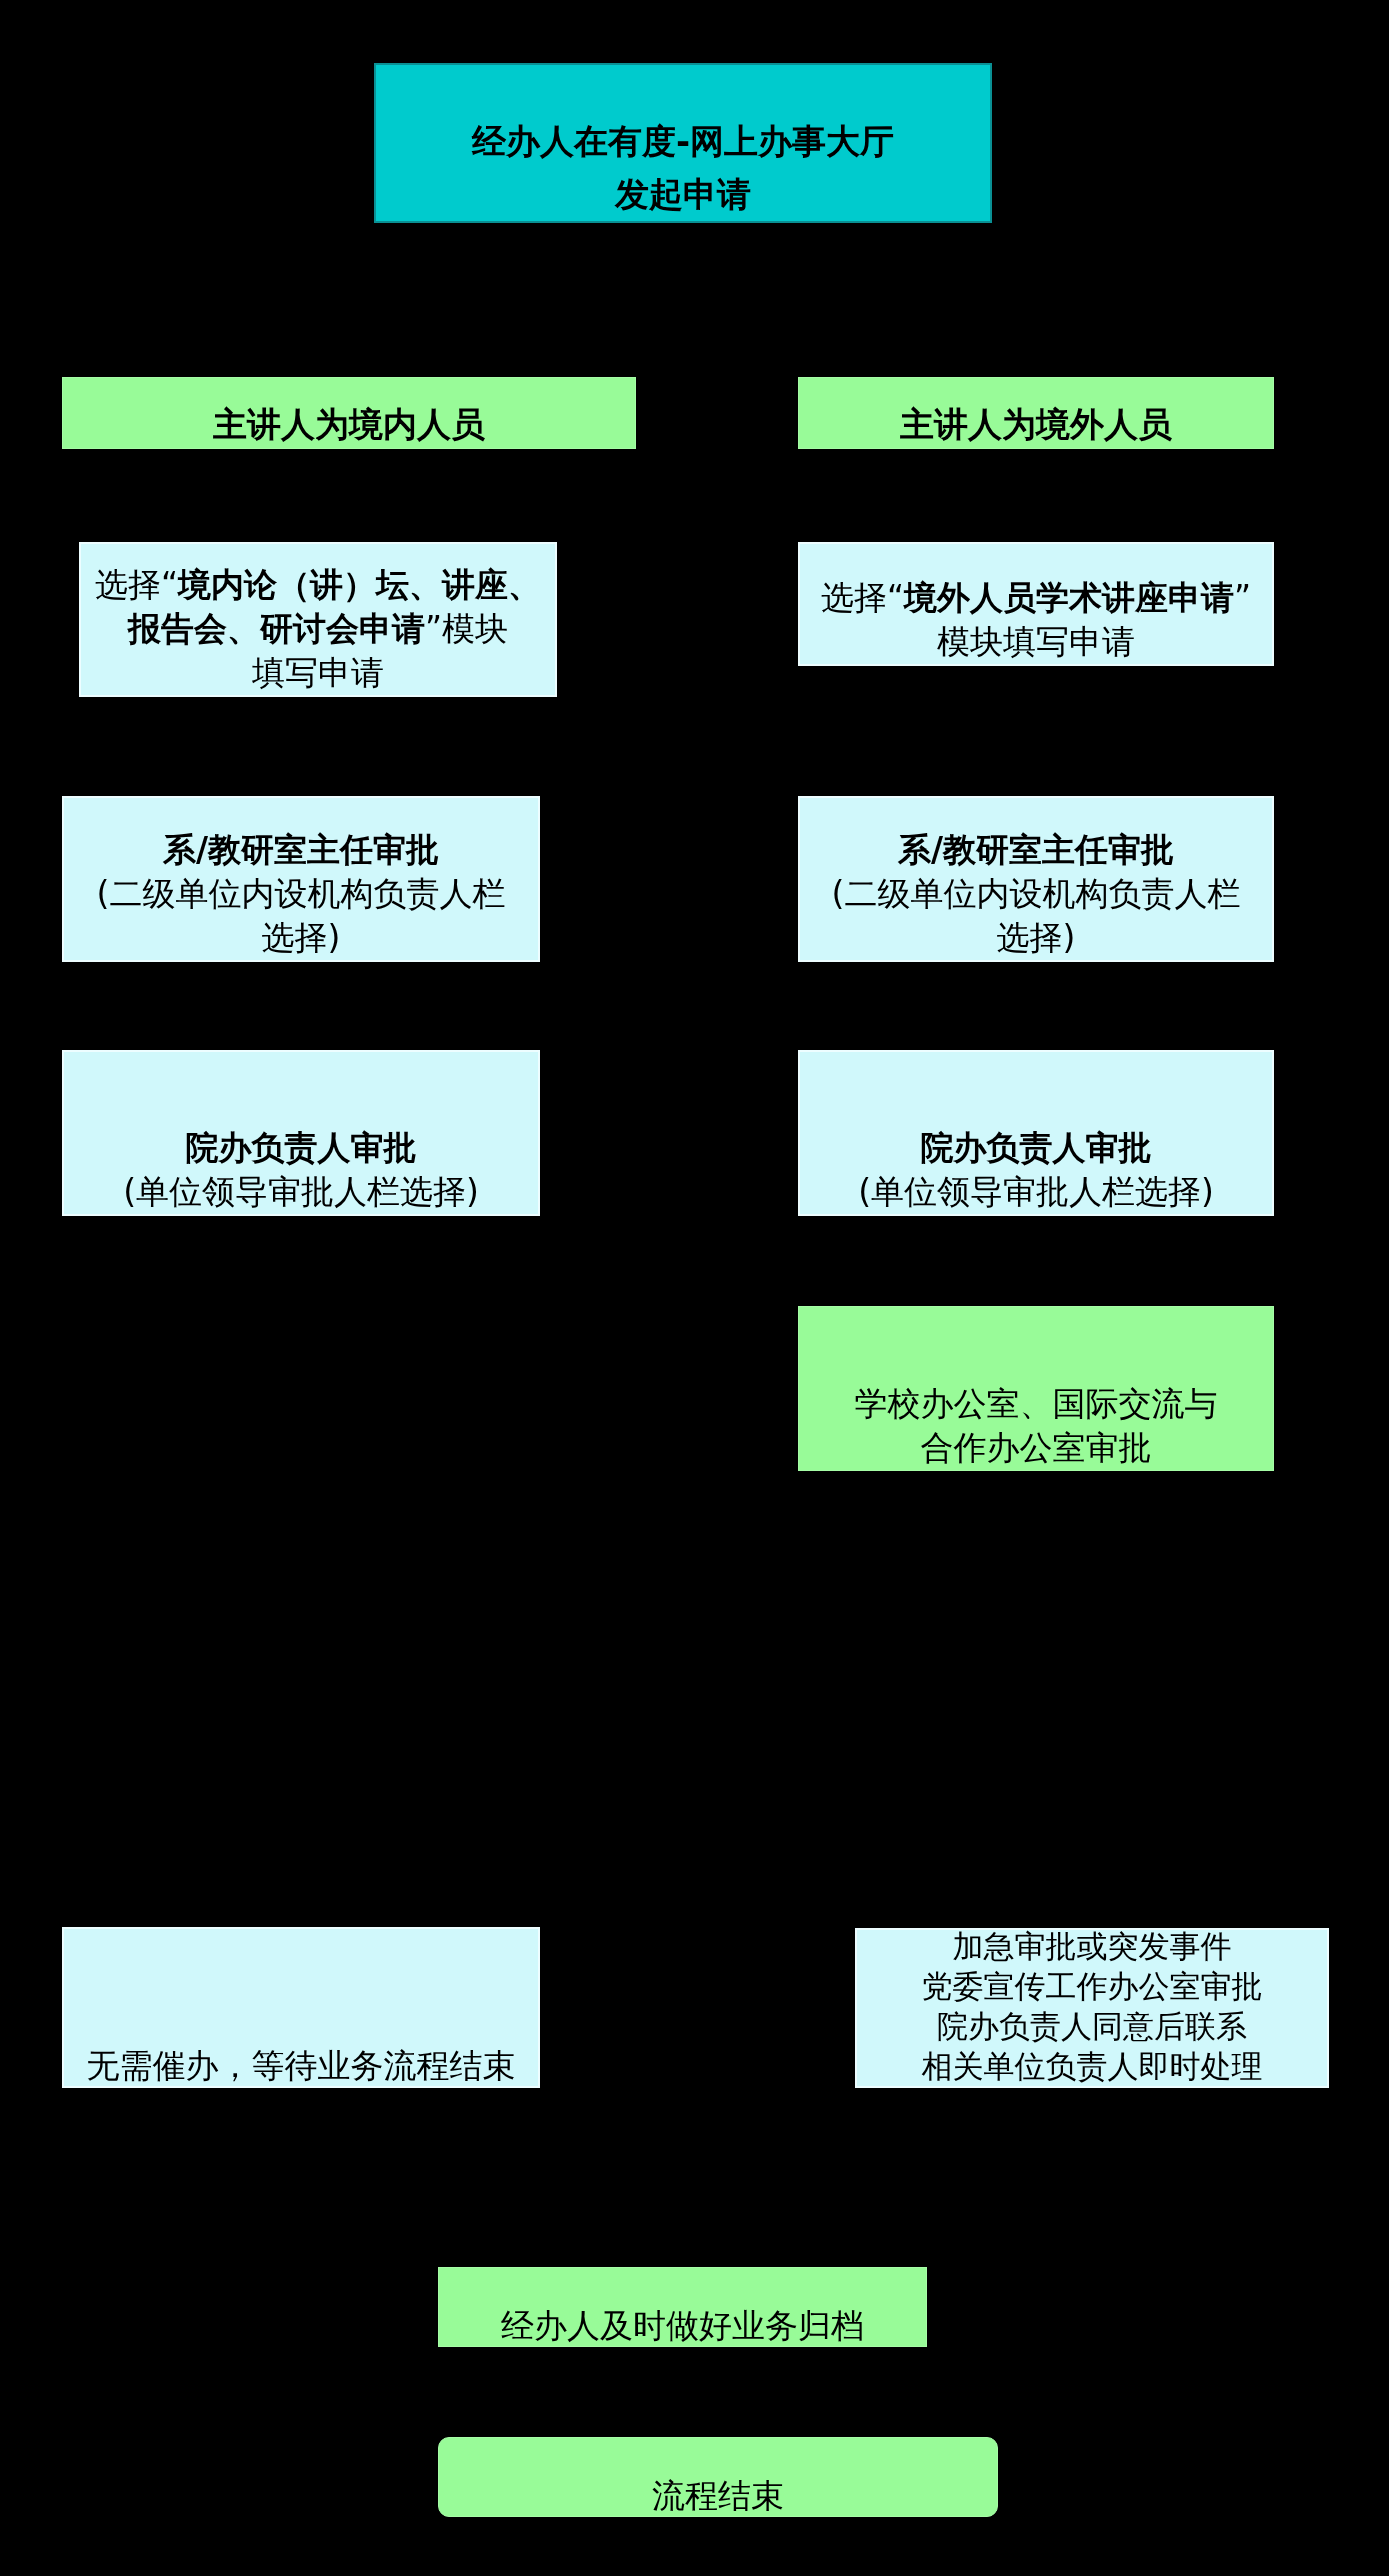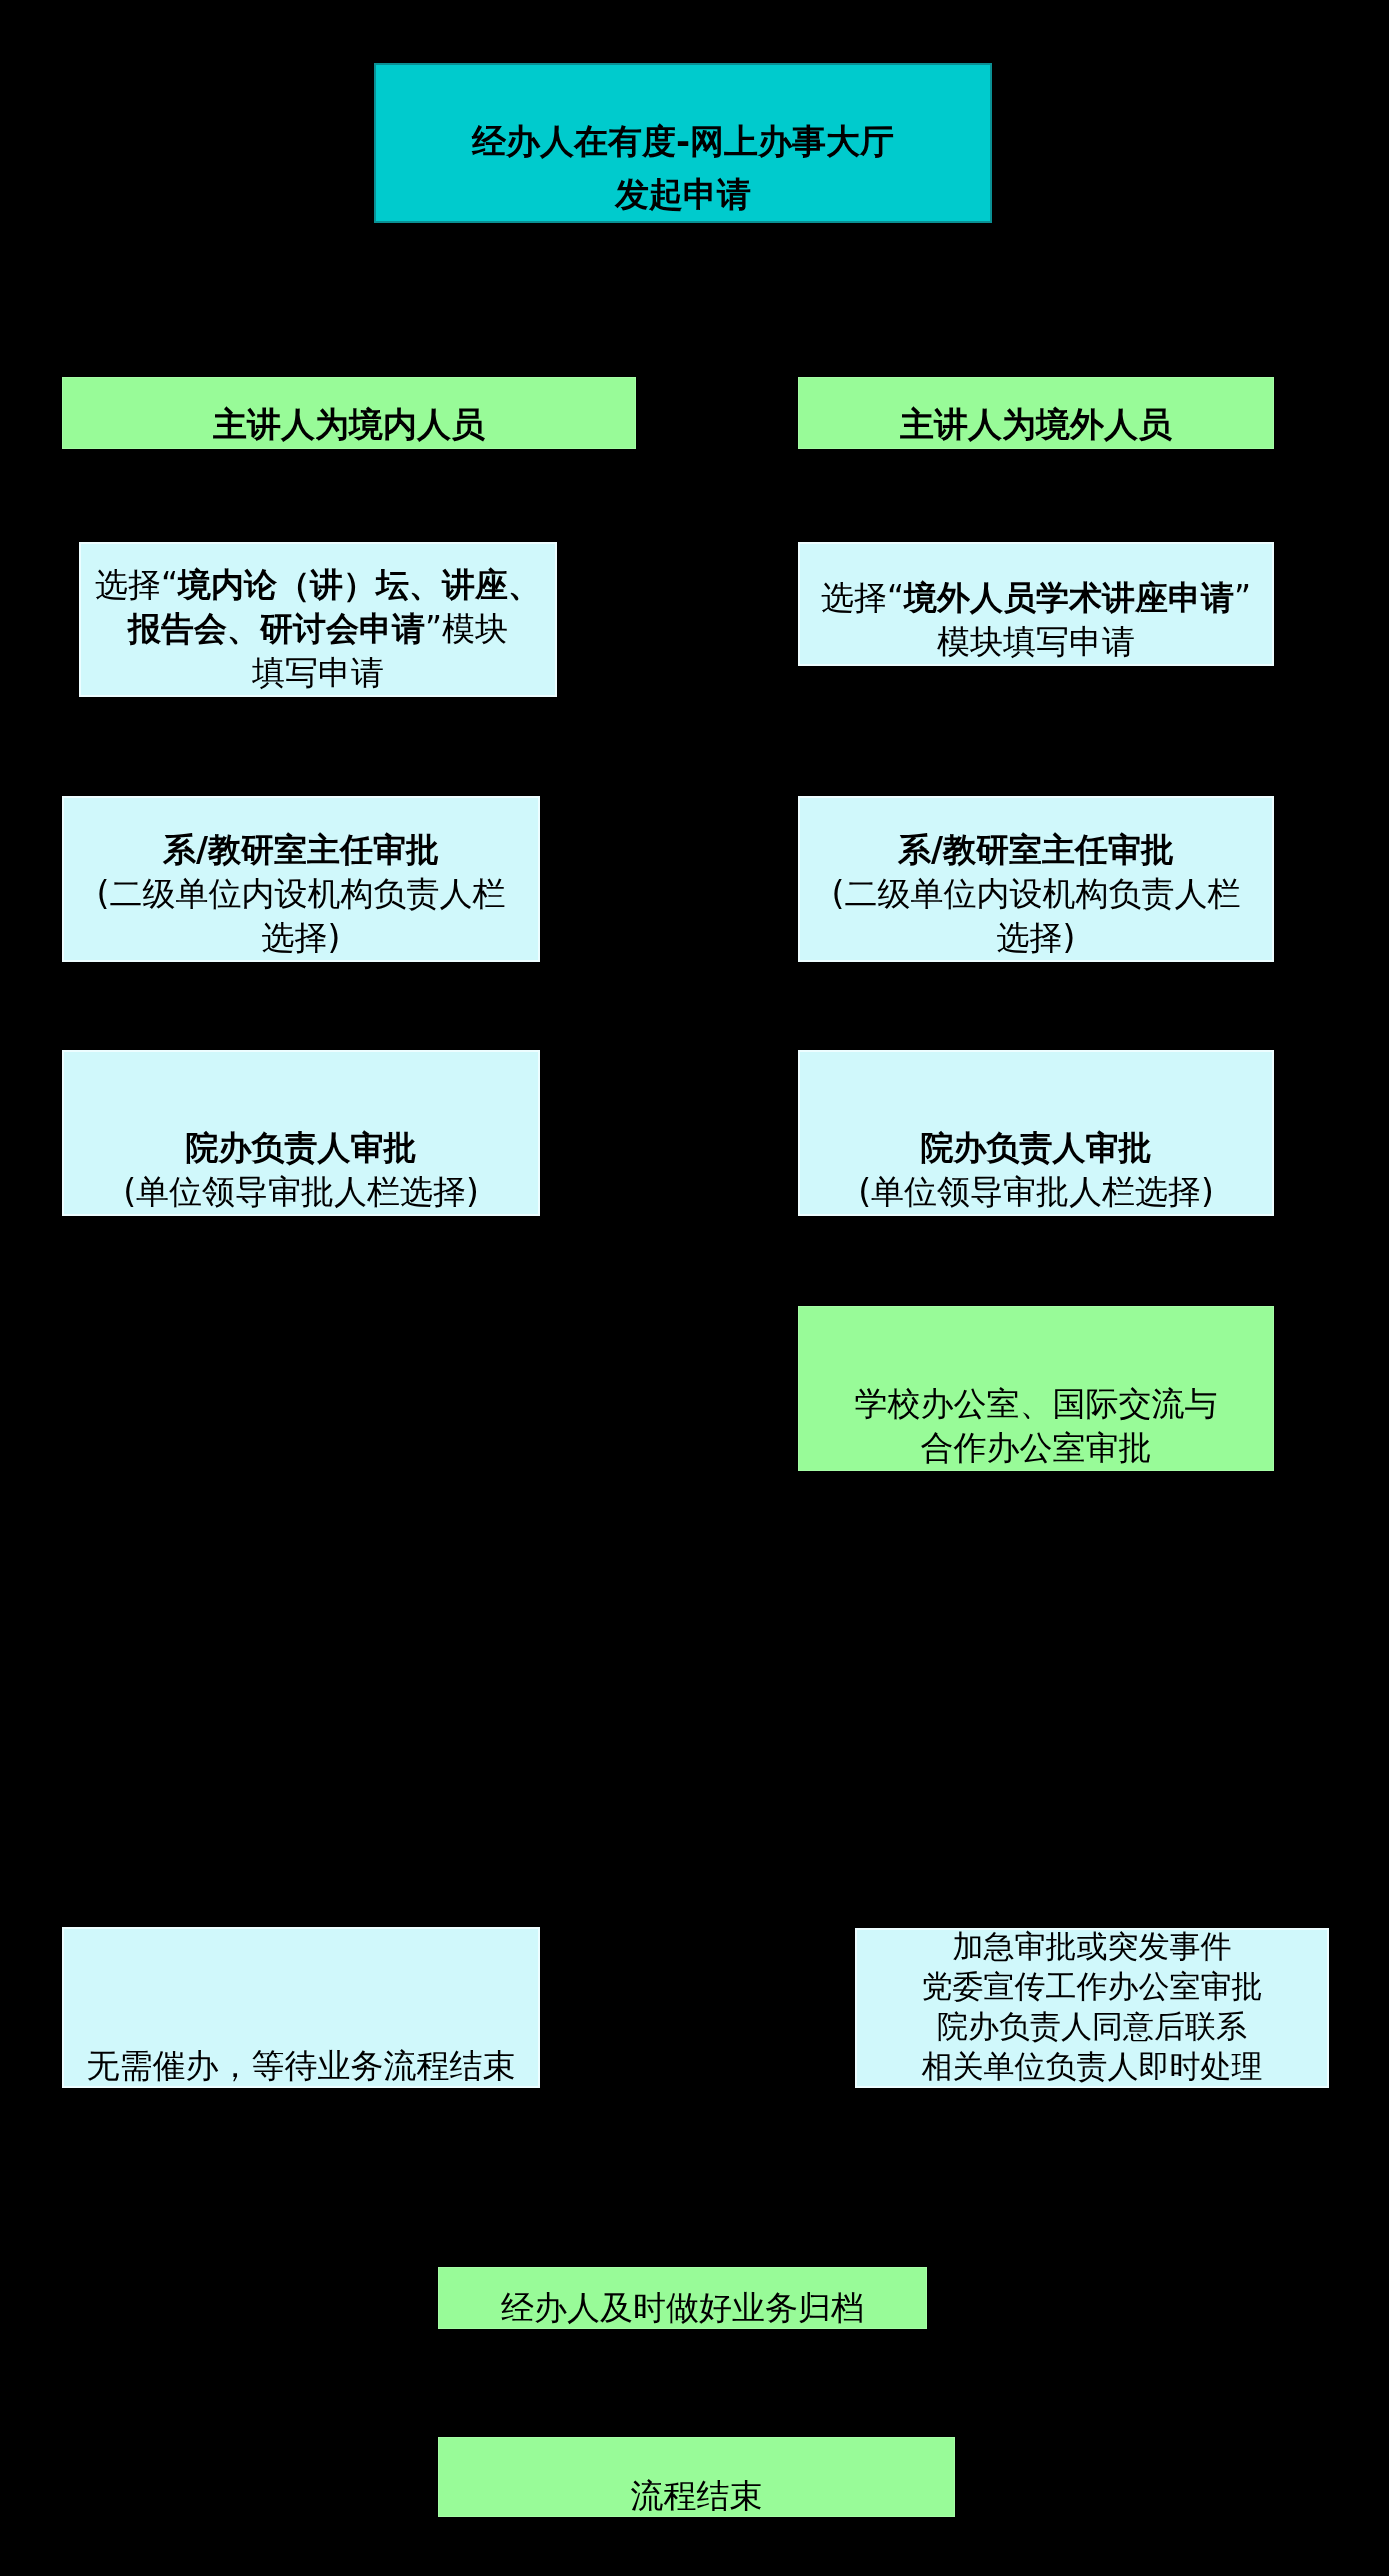--- a/index.html
+++ b/index.html
@@ -121,22 +121,22 @@
       <div class="line"><span>无需催办，等待业务流程结束</span></div>
     </div>
 
   <div class="box blue body-tight" style="left:855px; top:1928px; width:474px; height:160px;">
       <div class="line"><span>加急审批或突发事件</span></div>
       <div class="line"><span>党委宣传工作办公室审批</span></div>
       <div class="line"><span>院办负责人同意后联系</span></div>
       <div class="line"><span>相关单位负责人即时处理</span></div>
     </div>
 
-  <div class="box green single" style="left:438px; top:2267px; width:489px; height:62px;">
+  <div class="box green single" style="left:438px; top:2267px; width:489px; height:80px;">
       <div class="line"><span>经办人及时做好业务归档</span></div>
     </div>
 
-  <div class="box green single" style="left:438px; top:2437px; width:517px; height:80px;">
+  <div class="box green single" style="left:438px; top:2437px; width:560px; height:80px;border-radius:11px;">
       <div class="line"><span>流程结束</span></div>
     </div>
 
 </div>
 
 
 </body></html>

